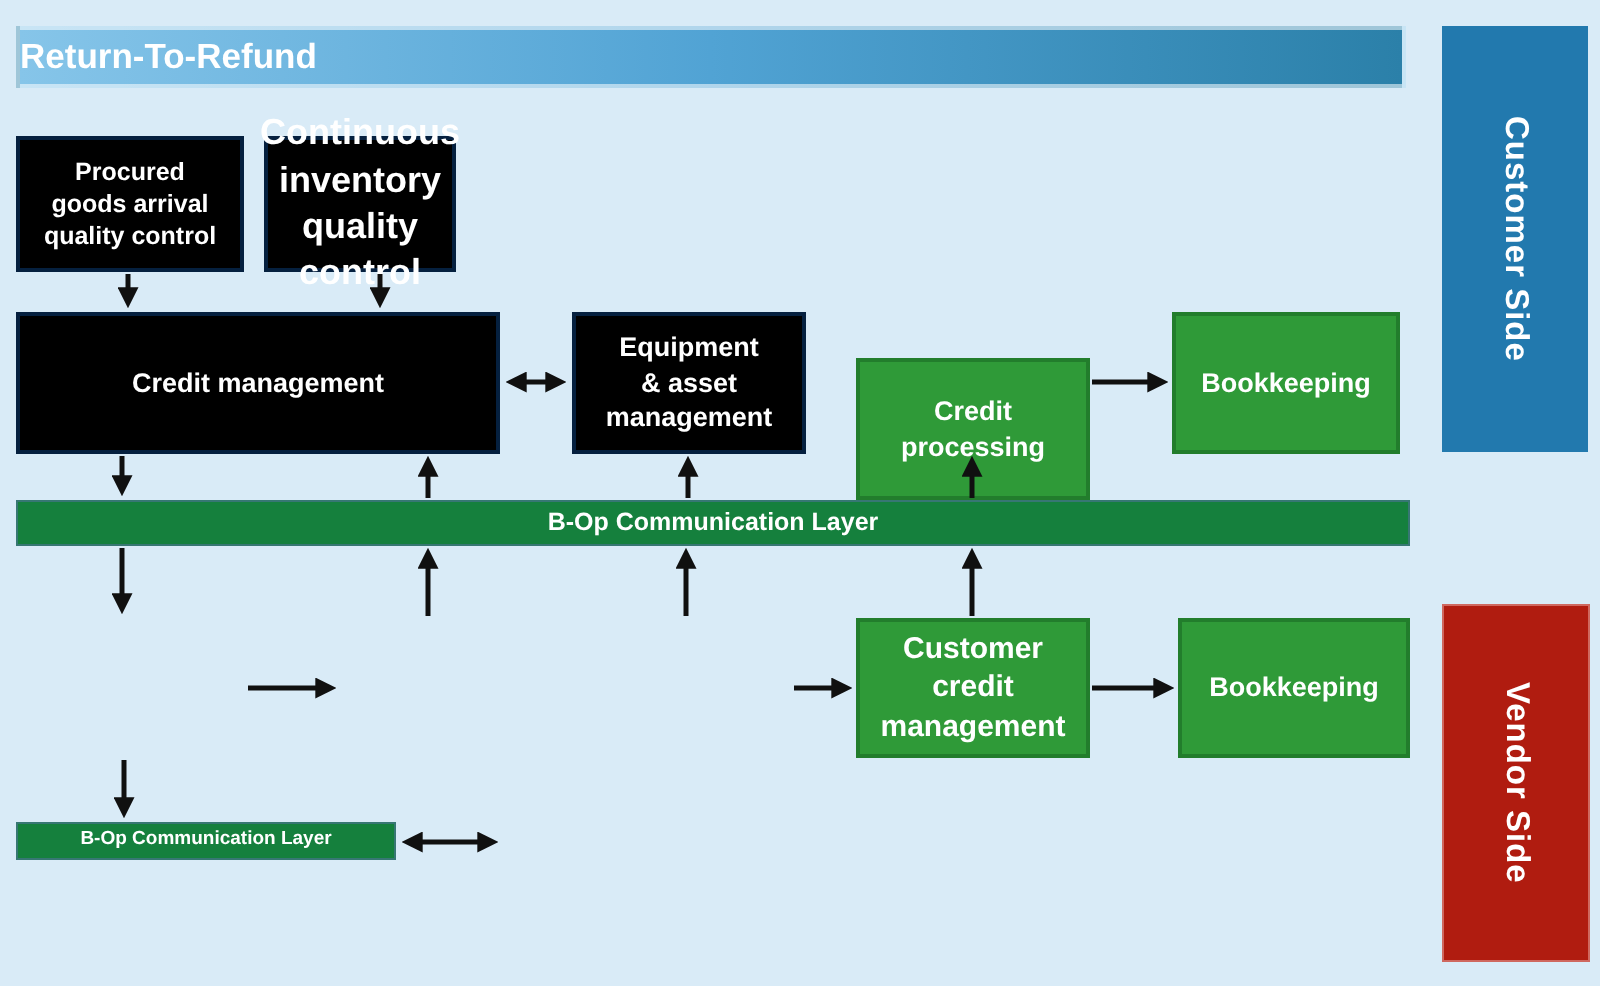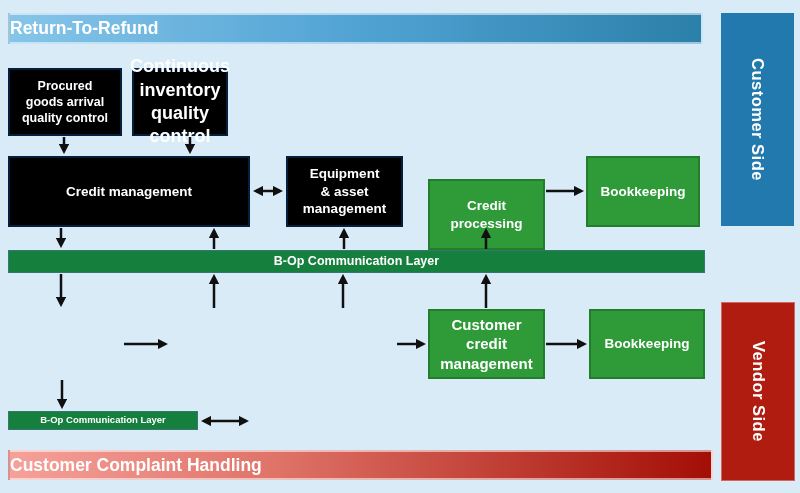--- a/index.html
+++ b/index.html
@@ -91,23 +91,20 @@
 management</span>
   </div>
   <div class="abs box green" style="left:589px;top:309px;width:116px;height:70px;font-size:13.5px;">
     <span>Bookkeeping</span>
   </div>
 
   <div class="abs box navy" style="left:8px;top:411px;width:190px;height:19px;font-size:9.5px;">
     <span>B-Op Communication Layer</span>
   </div>
 
-  <div class="abs banner banner-bottom" style="left:8px;top:450px;width:705px;height:30px;">
-    <span>Customer Complaint Handling</span>
-  </div>
 
   <svg class="arrows" width="800" height="493" viewBox="0 0 800 493">
     <defs>
       <marker id="ah" viewBox="0 0 10 10" refX="7" refY="5" markerWidth="4.2" markerHeight="4.2" orient="auto-start-reverse">
         <path d="M0,0 L10,5 L0,10 Z" fill="#101010"></path>
       </marker>
     </defs>
     <g stroke="#101010" stroke-width="2.5" fill="none">
 
       <line x1="64" y1="137" x2="64" y2="151" marker-end="url(#ah)"></line>

